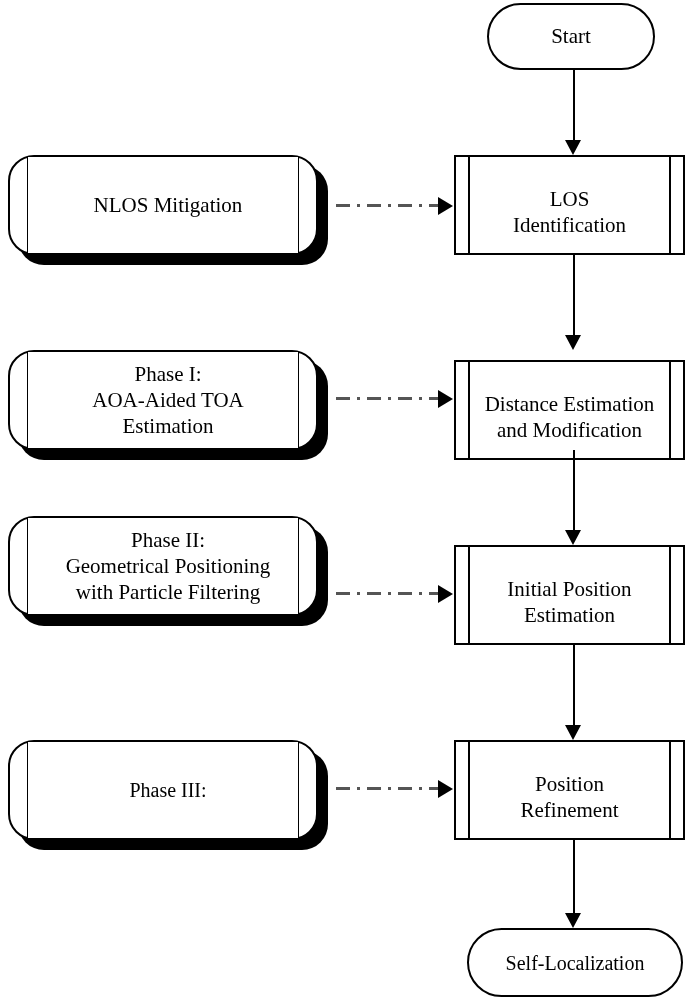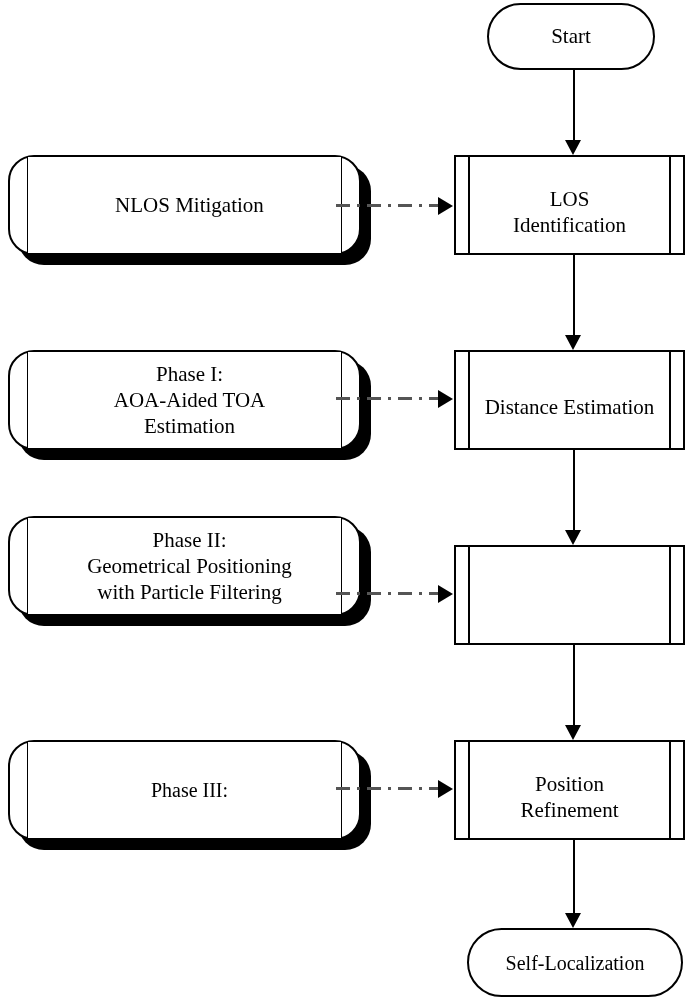--- a/index.html
+++ b/index.html
@@ -59,21 +59,20 @@
     align-items: center;
     justify-content: center;
     text-align: center;
     line-height: 1.22;
     margin-top: 16px;
   }
 
   
   .card {
     position: absolute;
-    padding-left: 43px;
   }
   .card .shadow {
     position: absolute;
     left: 10px;
     top: 10px;
     right: 0;
     bottom: 0;
     background: #000;
     border-radius: 26px;
   }
@@ -181,26 +180,27 @@
       </div>
     </div>
   </div>
 
   <div class="dashdot" style="left:336px; top:204px; width:102px;"></div>
   <div class="harrow" style="left:438px; top:197px;"></div>
 
   <div class="vline" style="left:573px; top:255px; height:80px;"></div>
   <div class="varrow" style="left:565px; top:335px;"></div>
 
-  <div class="proc" style="left:454px; top:350px; width:231px; height:100px;">
+  <div class="proc" style="left:454px; top:360px; width:231px; height:100px;">
     <span class="bar-l"></span>
     <span class="bar-r"></span>
     <div class="proc-text t-proc">
       <div>
         <div>Distance Estimation</div>
+        <div>and Modification</div>
       </div>
     </div>
   </div>
 
   <div class="card" style="left:8px; top:350px; width:320px; height:110px;">
     <div class="shadow"></div>
     <div class="outer">
       <div class="inner"></div>
     </div>
     <div class="card-text t-card">
@@ -214,20 +214,26 @@
 
   <div class="dashdot" style="left:336px; top:397px; width:102px;"></div>
   <div class="harrow" style="left:438px; top:390px;"></div>
 
   <div class="vline" style="left:573px; top:450px; height:80px;"></div>
   <div class="varrow" style="left:565px; top:530px;"></div>
 
   <div class="proc" style="left:454px; top:545px; width:231px; height:100px;">
     <span class="bar-l"></span>
     <span class="bar-r"></span>
+    <div class="proc-text t-proc">
+      <div>
+        <div>Initial Position</div>
+        <div>Estimation</div>
+      </div>
+    </div>
   </div>
 
   <div class="card" style="left:8px; top:516px; width:320px; height:110px;">
     <div class="shadow"></div>
     <div class="outer">
       <div class="inner"></div>
     </div>
     <div class="card-text t-card">
       <div>
         <div>Phase II:</div>

